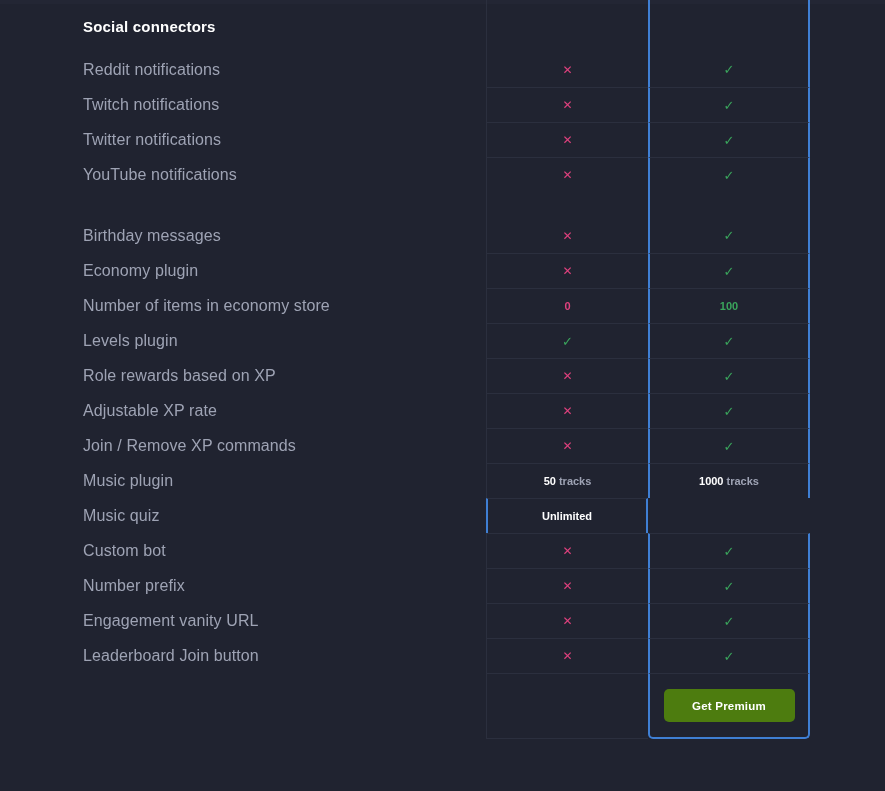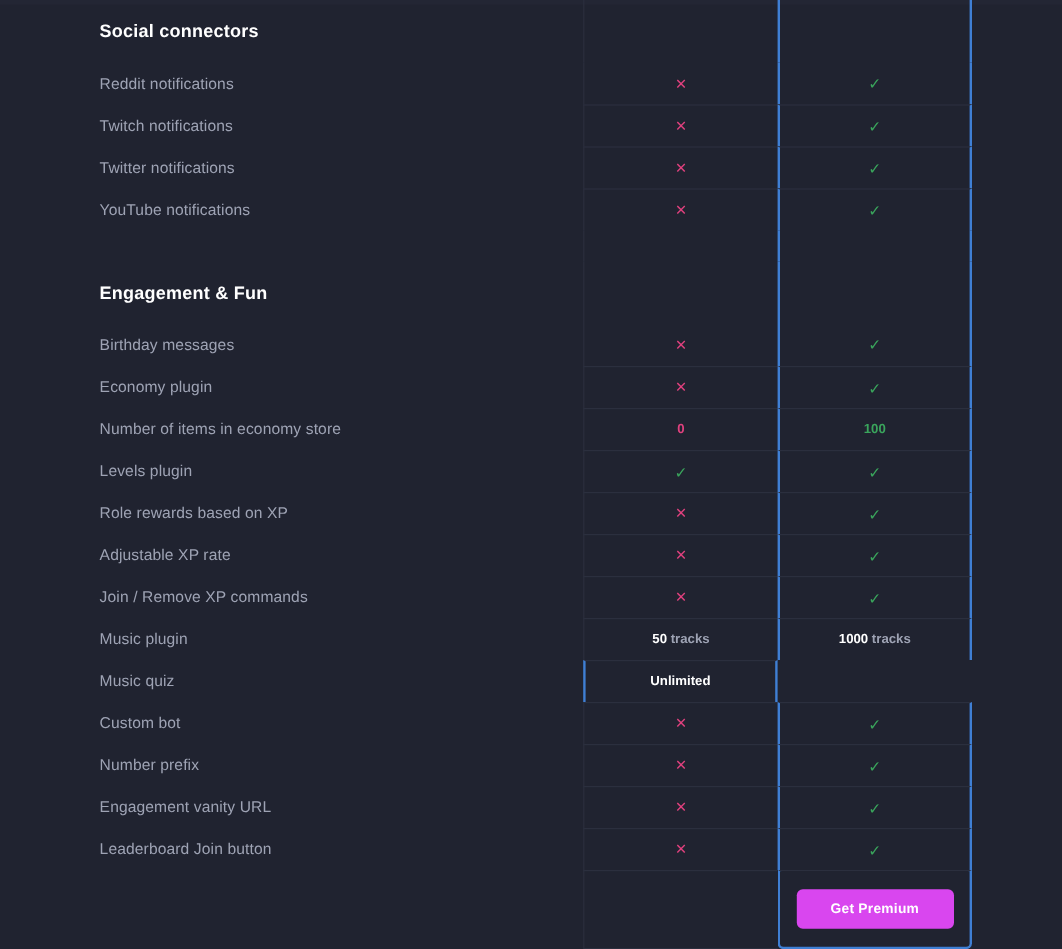--- a/index.html
+++ b/index.html
@@ -35,21 +35,21 @@
     display:flex;
     width:885px;
     height:35px;
     align-items:center;
   }
 
   .feature{
     width:486px;
     padding-left:83px;
     color:#9ea3b4;
-    font-size:13px;
+    font-size:16px;
     letter-spacing:.1px;
     height:35px;
     display:flex; align-items:center;
   }
 
   .cell{
     width:162px;
     height:35px;
     display:flex;
     align-items:center;
@@ -114,21 +114,21 @@
     border-right:2px solid #3f7fd4;
     border-top:1px solid #2b2f3e;
     border-bottom:2px solid #3f7fd4;
     border-bottom-left-radius:5px;
     border-bottom-right-radius:5px;
   }
 
   .cta{
     width:131px;
     height:33px;
-    background:#d946ef;
+    background:#4d7c0f;
     border:none;
     border-radius:5px;
     color:#ffffff;
     font-family:"Liberation Sans", sans-serif;
     font-size:11.5px;
     font-weight:bold;
     cursor:pointer;
     letter-spacing:.2px;
   }
 
@@ -188,29 +188,20 @@
       </div>
       <div class="row spacer-row">
         <div class="feature"></div>
         <div class="cell cell-free">
           <span></span>
         </div>
         <div class="cell cell-prem">
           <span></span>
         </div>
       </div>
-      <div class="row head-row">
-        <div class="feature">Engagement &amp; Fun</div>
-        <div class="cell cell-free">
-          <span></span>
-        </div>
-        <div class="cell cell-prem">
-          <span></span>
-        </div>
-      </div>
       <div class="row">
         <div class="feature">Birthday messages</div>
         <div class="cell cell-free">
           <span class="mark-x">✕</span>
         </div>
         <div class="cell cell-prem">
           <span class="mark-check">✓</span>
         </div>
       </div>
       <div class="row">

